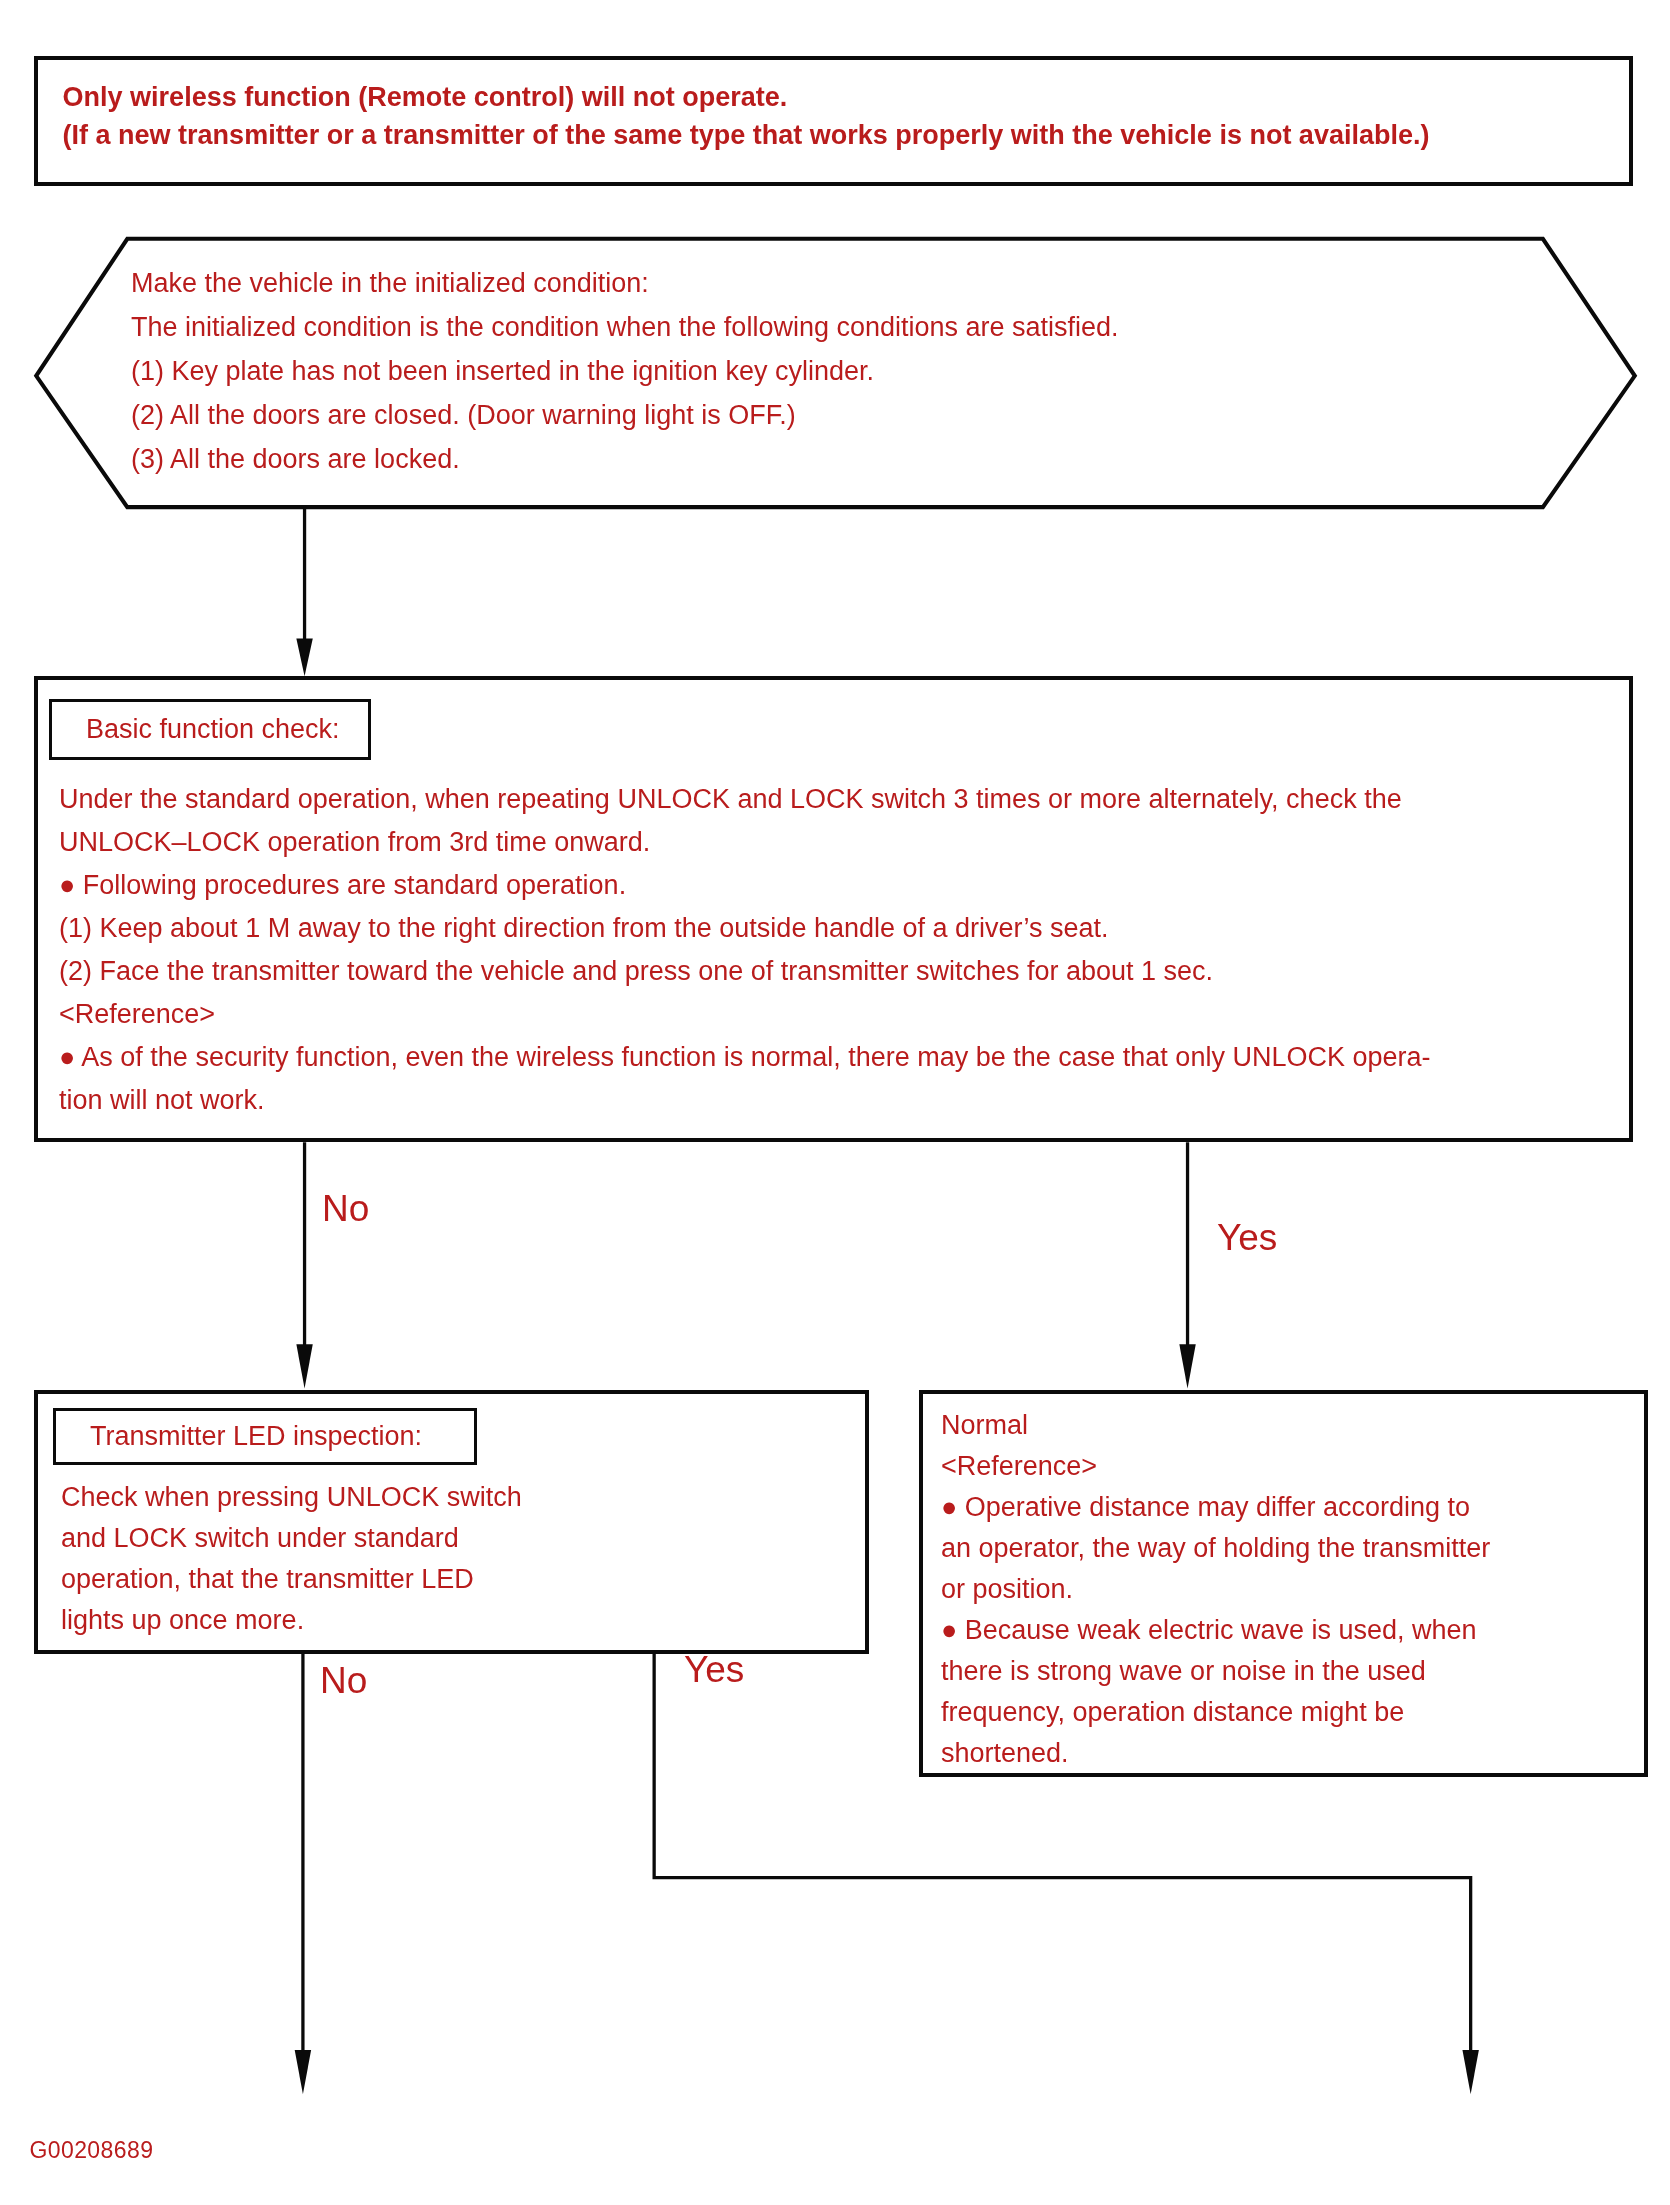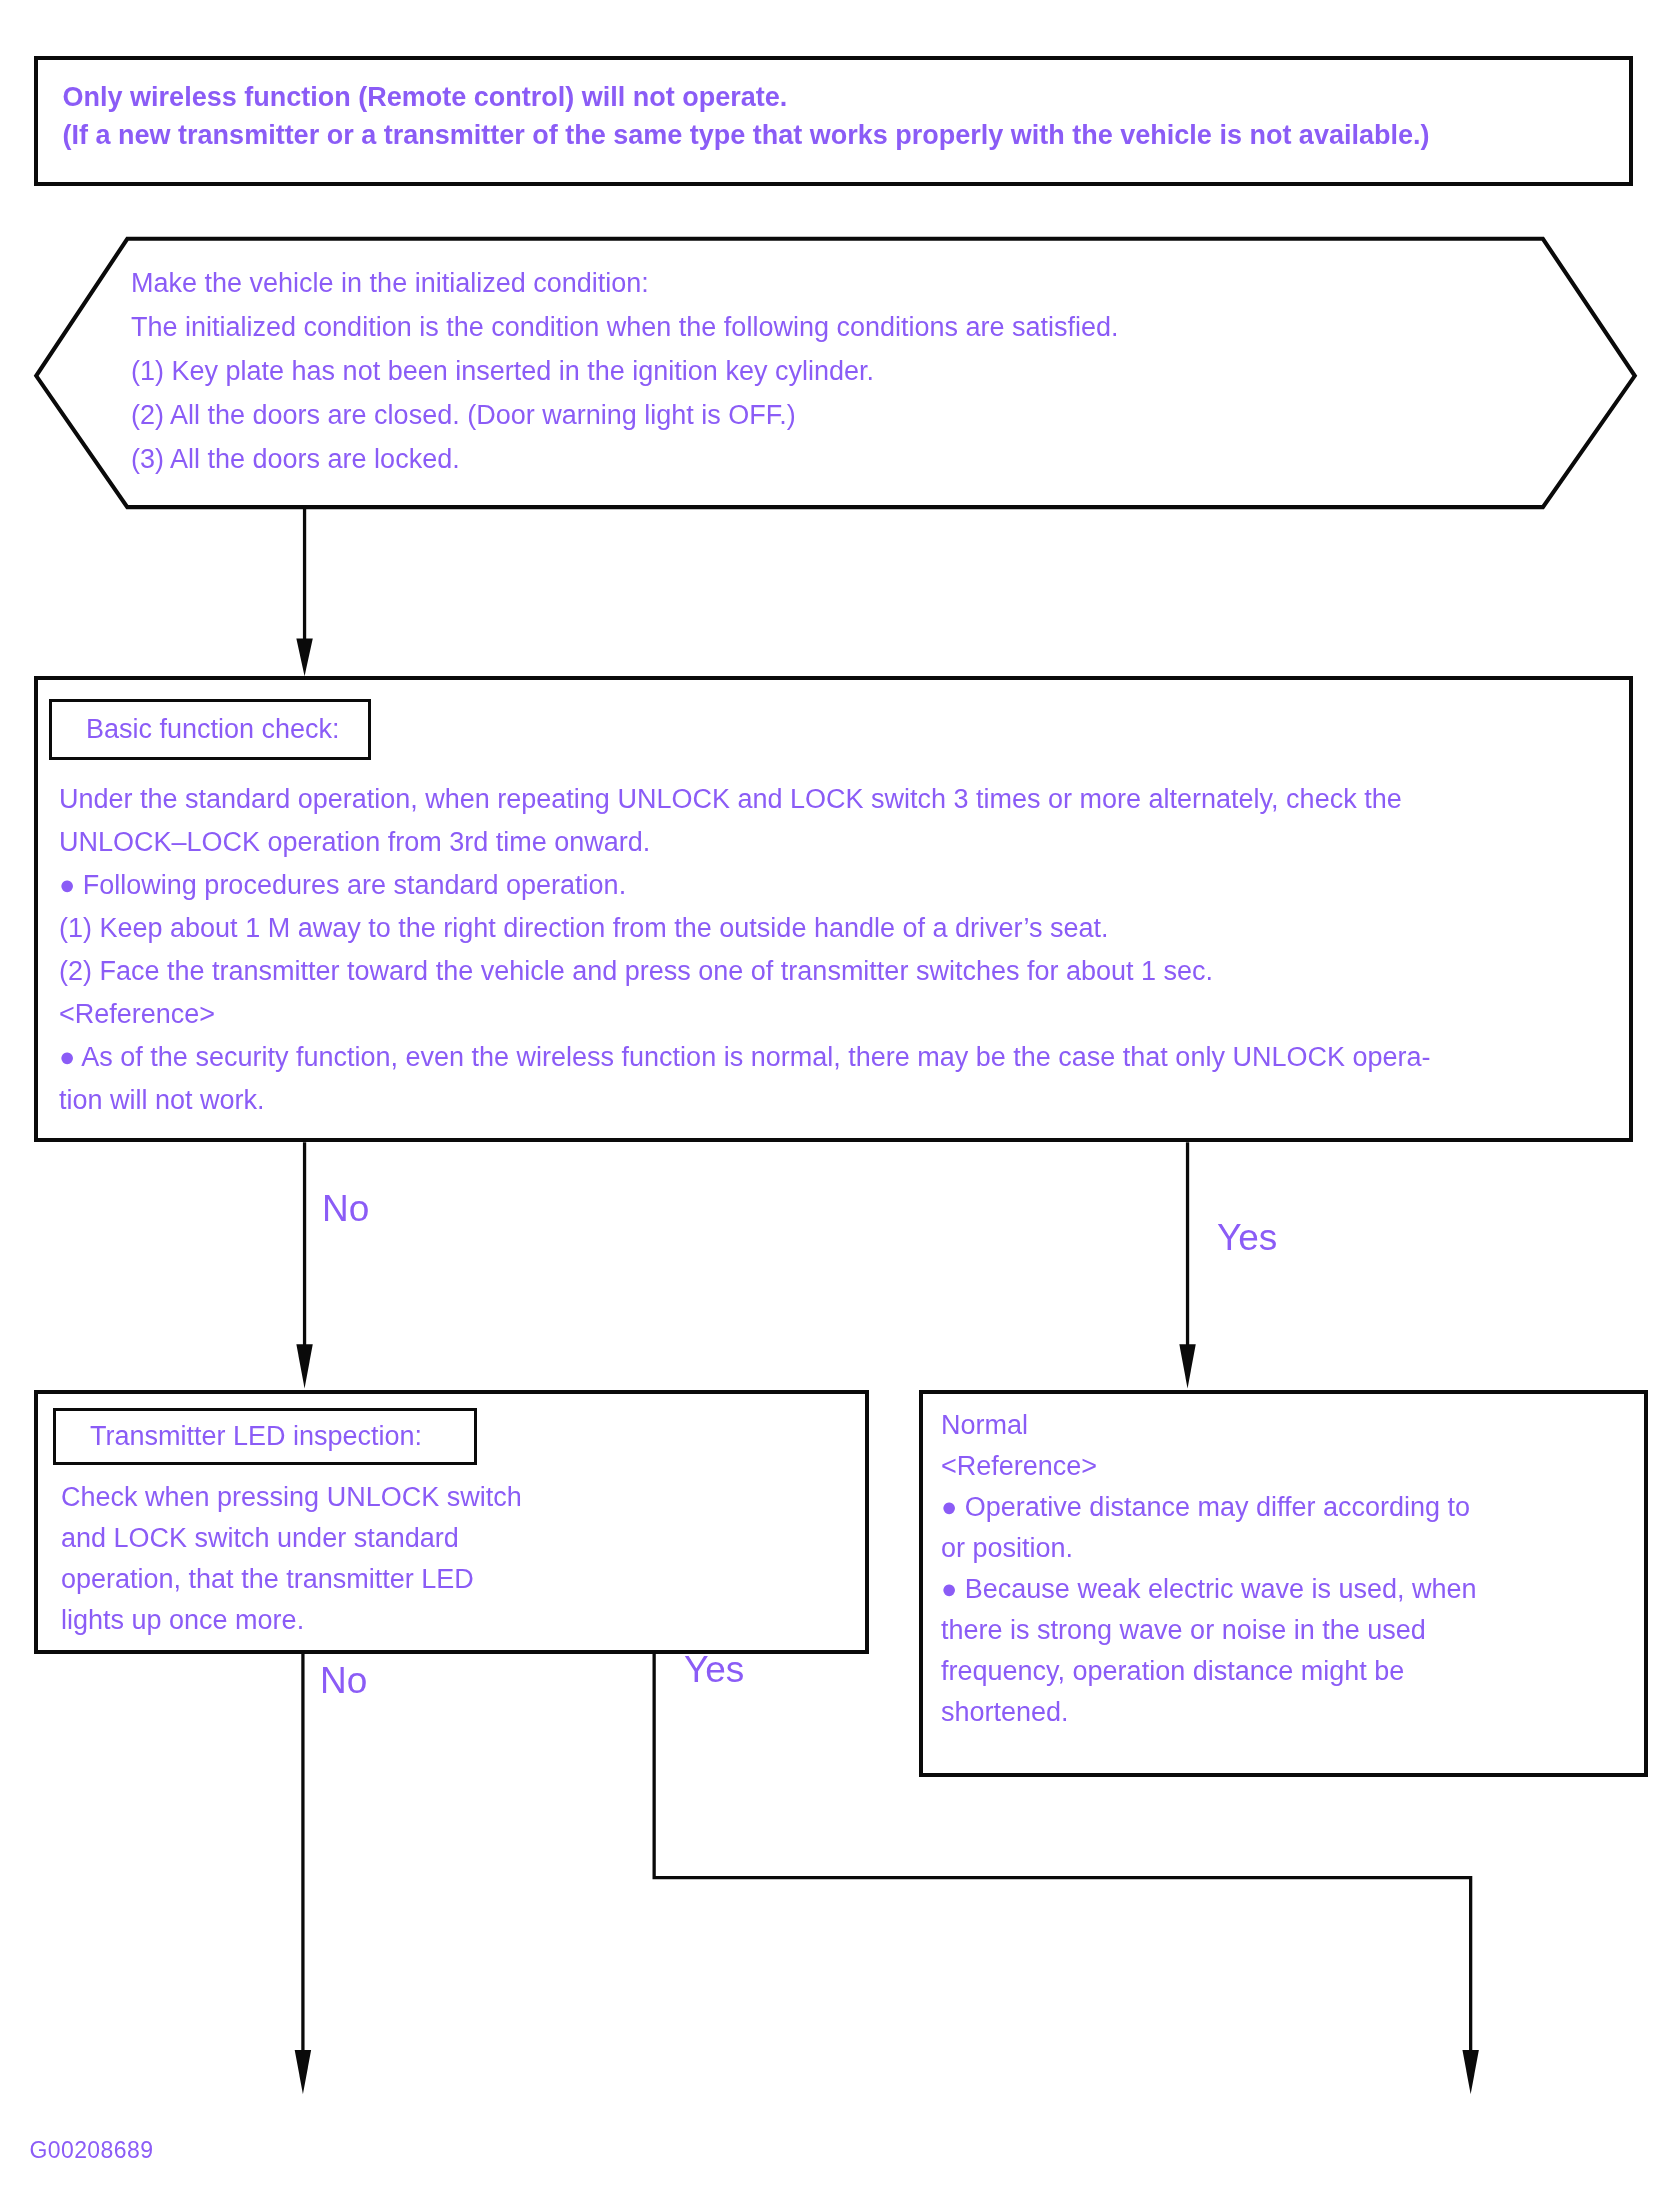--- a/index.html
+++ b/index.html
@@ -1,18 +1,18 @@
 <!DOCTYPE html>
 <html style="font-size:13px"><head>
 <meta charset="utf-8">
 <style>
   html,body{margin:0;padding:0;background:#ffffff;}
   .canvas{
     position:relative;width:1671px;height:2205px;background:#ffffff;
-    font-family:"Liberation Sans",sans-serif;color:#8b5cf6;overflow:hidden;
+    font-family:"Liberation Sans",sans-serif;color:#b91c1c;overflow:hidden;
   }
   .box{position:absolute;border:4.1px solid #0a0a0a;background:#ffffff;box-sizing:border-box;}
   .label-box{
     position:absolute;border:3.3px solid #0a0a0a;background:#ffffff;box-sizing:border-box;
     display:flex;align-items:center;padding-left:34px;font-size:27px;white-space:nowrap;
   }
   .para{position:absolute;font-size:27px;}
   .para .ln{white-space:nowrap;}
   .lh50 .ln{height:41px;line-height:41px;}
   .lh52 .ln{height:43px;line-height:43px;}
@@ -73,20 +73,21 @@
     <div class="ln">and LOCK switch under standard</div>
     <div class="ln">operation, that the transmitter LED</div>
     <div class="ln">lights up once more.</div>
   </div>
 
   <div class="box" style="left:919px;top:1390px;width:729px;height:387px;"></div>
   <div class="para lh50" style="left:941px;top:1405px;width:698px;">
     <div class="ln">Normal</div>
     <div class="ln">&lt;Reference&gt;</div>
     <div class="ln">● Operative distance may differ according to</div>
+    <div class="ln">an operator, the way of holding the transmitter</div>
     <div class="ln">or position.</div>
     <div class="ln">● Because weak electric wave is used, when</div>
     <div class="ln">there is strong wave or noise in the used</div>
     <div class="ln">frequency, operation distance might be</div>
     <div class="ln">shortened.</div>
   </div>
 
   <div class="branch-label" style="left:320px;top:1664px;">No</div>
   <div class="branch-label" style="left:684px;top:1653px;">Yes</div>
 

